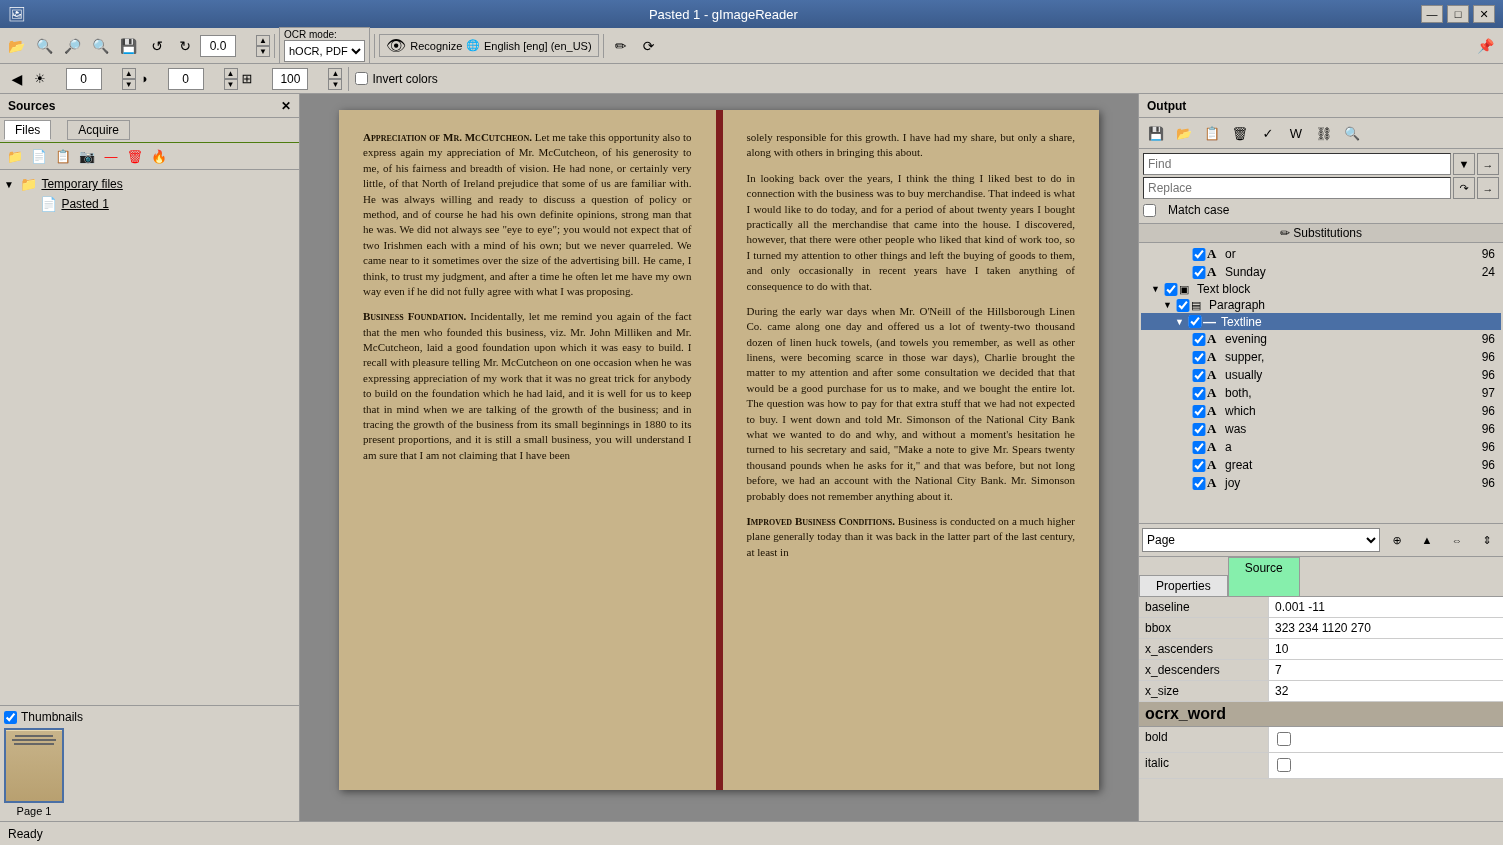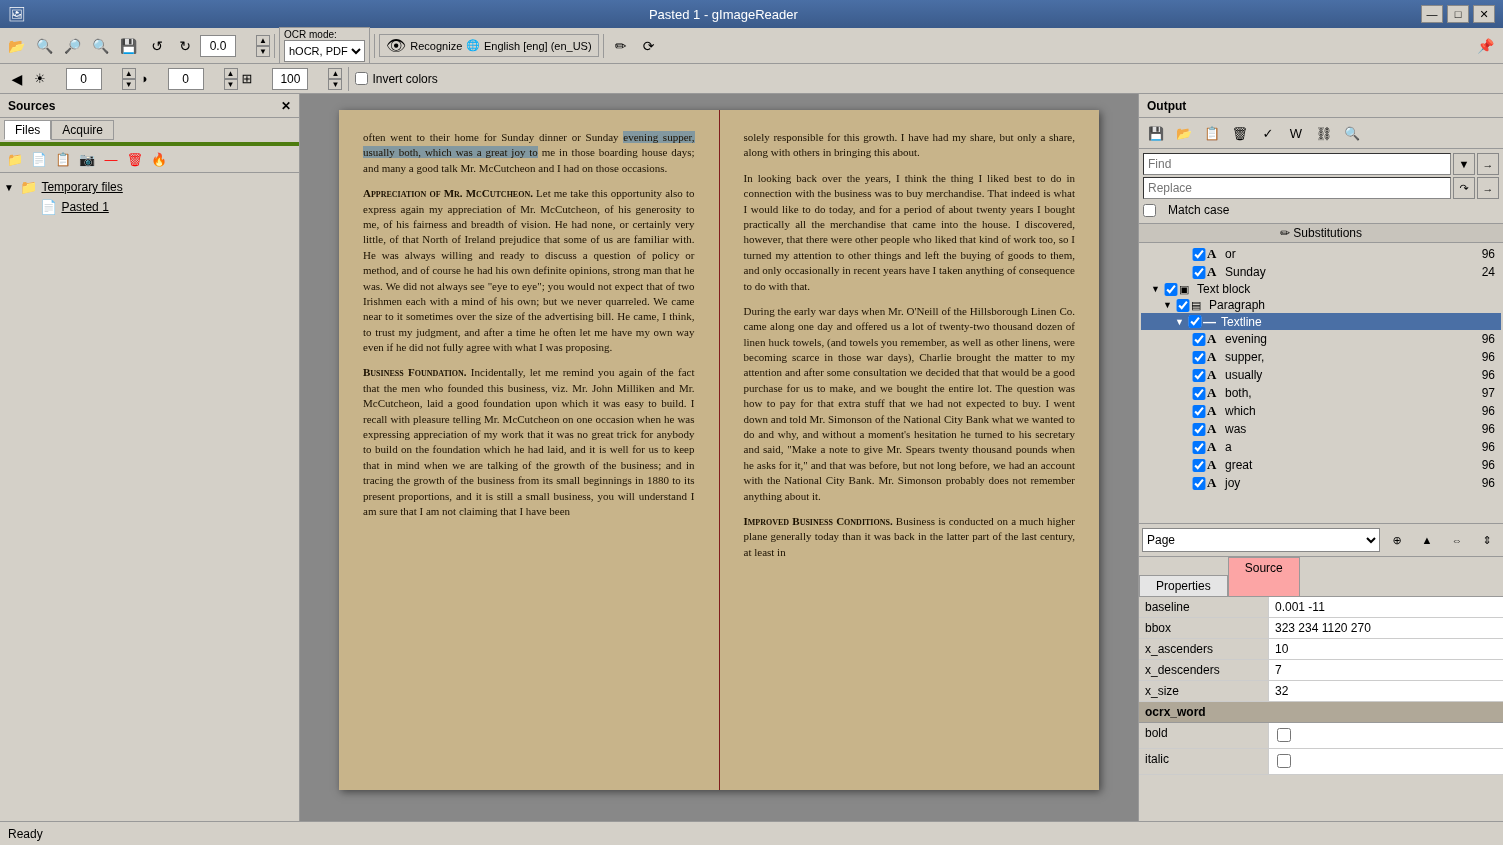--- a/index.html
+++ b/index.html
@@ -86,22 +86,22 @@
       font-size: 12px;
       border-bottom: 1px solid #999;
       display: flex;
       align-items: center;
       justify-content: space-between;
       height: 24px;
     }
     .sources-tabs {
       display: flex;
       padding: 2px 4px;
-      gap: 0;
-      border-bottom: 4px solid #4d7c0f;
+      gap: 16px;
+      border-bottom: 1px solid #4d7c0f;
     }
     .source-tab {
       padding: 2px 10px;
       background: #d4d0c8;
       border: 1px solid #999;
       cursor: pointer;
       font-size: 12px;
     }
     .source-tab.active {
       background: white;
@@ -164,21 +164,21 @@
     }
     .doc-col {
       flex: 1;
       padding: 20px 24px;
       font-family: 'Times New Roman', serif;
       font-size: 11px;
       line-height: 1.4;
       color: #1a1000;
     }
     .doc-col + .doc-col {
-      border-left: 1px solid #7f1d1d;
+      border-left: 7px solid #7f1d1d;
     }
     .highlight {
       background: rgba(0, 100, 200, 0.35);
       display: inline;
     }
     .doc-para { margin-bottom: 10px; text-align: justify; }
     .doc-heading { font-variant: small-caps; font-weight: bold; }
 
     
     .output-panel {
@@ -247,21 +247,21 @@
     .ot-expand { width: 12px; font-size: 9px; flex-shrink: 0; }
     .ot-icon { width: 18px; font-size: 13px; flex-shrink: 0; }
     .ot-label { flex: 1; font-size: 12px; }
     .ot-count { font-size: 12px; width: 30px; text-align: right; padding-right: 4px; }
 
     
     .prop-source-tabs {
       display: flex; border-bottom: 1px solid #999;
     }
     .ps-tab {
-      padding: 3px 16px; background: #fca5a5;
+      padding: 3px 16px; background: #86efac;
       border: 1px solid #999; border-bottom: none;
       cursor: pointer; font-size: 12px;
     }
     .ps-tab.active { background: #e5e5e5; margin-top: 18px; }
 
     
     .props-grid {
       overflow-y: auto;
       flex: 1;
     }
@@ -269,21 +269,21 @@
       display: flex; border-bottom: 1px solid #ccc;
     }
     .prop-key {
       width: 130px; padding: 3px 6px; background: #d4d0c8;
       font-size: 12px; border-right: 1px solid #ccc; flex-shrink: 0;
     }
     .prop-val {
       flex: 1; padding: 3px 6px; background: white; font-size: 12px;
     }
     .prop-section-header {
-      background: #b0a898; padding: 3px 6px; font-weight: bold; font-size: 12px;
+      background: #b0a898; padding: 3px 6px; font-weight: bold; font-size: 16px;
       border-bottom: 1px solid #999;
     }
     .prop-checkbox {
       width: 14px; height: 14px; margin: 2px;
     }
     .prop-select {
       width: 100%; border: none; background: white; font-size: 12px;
     }
 
     
@@ -430,28 +430,43 @@
         <span class="tree-label">Temporary files</span>
       </div>
       <div class="tree-child">
         <div class="tree-item">
           <span class="tree-expand"></span>
           <span class="tree-icon">📄</span>
           <span class="tree-label">Pasted 1</span>
         </div>
       </div>
     </div>
+    <div class="thumbnail-panel">
+      <div class="thumbnail-header">
+        <input type="checkbox" checked="" style="">
+        <span>Thumbnails</span>
+      </div>
+      <div class="thumbnail-grid">
+        <div class="thumbnail-item">
+          <div class="thumbnail-img">
+            <div style="width:56px;height:70px;background:linear-gradient(to bottom, #c8b48a, #b8a070);display:flex;flex-direction:column;padding:4px;gap:2px;">
+              <div style="height:2px;background:#666;width:80%;margin:0 auto;"></div>
+              <div style="height:2px;background:#666;width:90%;margin:0 auto;"></div>
+              <div style="height:2px;background:#666;width:85%;margin:0 auto;"></div>
+            </div>
+          </div>
+          <span class="thumbnail-label">Page 1</span>
+        </div>
+      </div>
+    </div>
   </div>
 
   <div class="doc-viewer">
     <div class="doc-page">
       <div class="doc-col">
-        <div class="doc-para">
-          often went to their home for Sunday dinner or Sunday <span class="highlight">evening supper, usually both, which was a great joy to</span> me in those boarding house days; and many a good talk Mr. McCutcheon and I had on those occasions.
-        </div>
         <div class="doc-para">
           <span class="doc-heading">Appreciation of Mr. McCutcheon.</span> Let me take this opportunity also to express again my appreciation of Mr. McCutcheon, of his generosity to me, of his fairness and breadth of vision. He had none, or certainly very little, of that North of Ireland prejudice that some of us are familiar with. He was always willing and ready to discuss a question of policy or method, and of course he had his own definite opinions, strong man that he was. We did not always see "eye to eye"; you would not expect that of two Irishmen each with a mind of his own; but we never quarreled. We came near to it sometimes over the size of the advertising bill. He came, I think, to trust my judgment, and after a time he often let me have my own way even if he did not fully agree with what I was proposing.
         </div>
         <div class="doc-para">
           <span class="doc-heading">Business Foundation.</span> Incidentally, let me remind you again of the fact that the men who founded this business, viz. Mr. John Milliken and Mr. McCutcheon, laid a good foundation upon which it was easy to build. I recall with pleasure telling Mr. McCutcheon on one occasion when he was expressing appreciation of my work that it was no great trick for anybody to build on the foundation which he had laid, and it is well for us to keep that in mind when we are talking of the growth of the business; and in tracing the growth of the business from its small beginnings in 1880 to its present proportions, and it is still a small business, you will understand I am sure that I am not claiming that I have been
         </div>
       </div>
       <div class="doc-col">
         <div class="doc-para">solely responsible for this growth. I have had my share, but only a share, along with others in bringing this about.</div>
         <div class="doc-para">In looking back over the years, I think the thing I liked best to do in connection with the business was to buy merchandise. That indeed is what I would like to do today, and for a period of about twenty years I bought practically all the merchandise that came into the house. I discovered, however, that there were other people who liked that kind of work too, so I turned my attention to other things and left the buying of goods to them, and only occasionally in recent years have I taken anything of consequence to do with that.</div>

